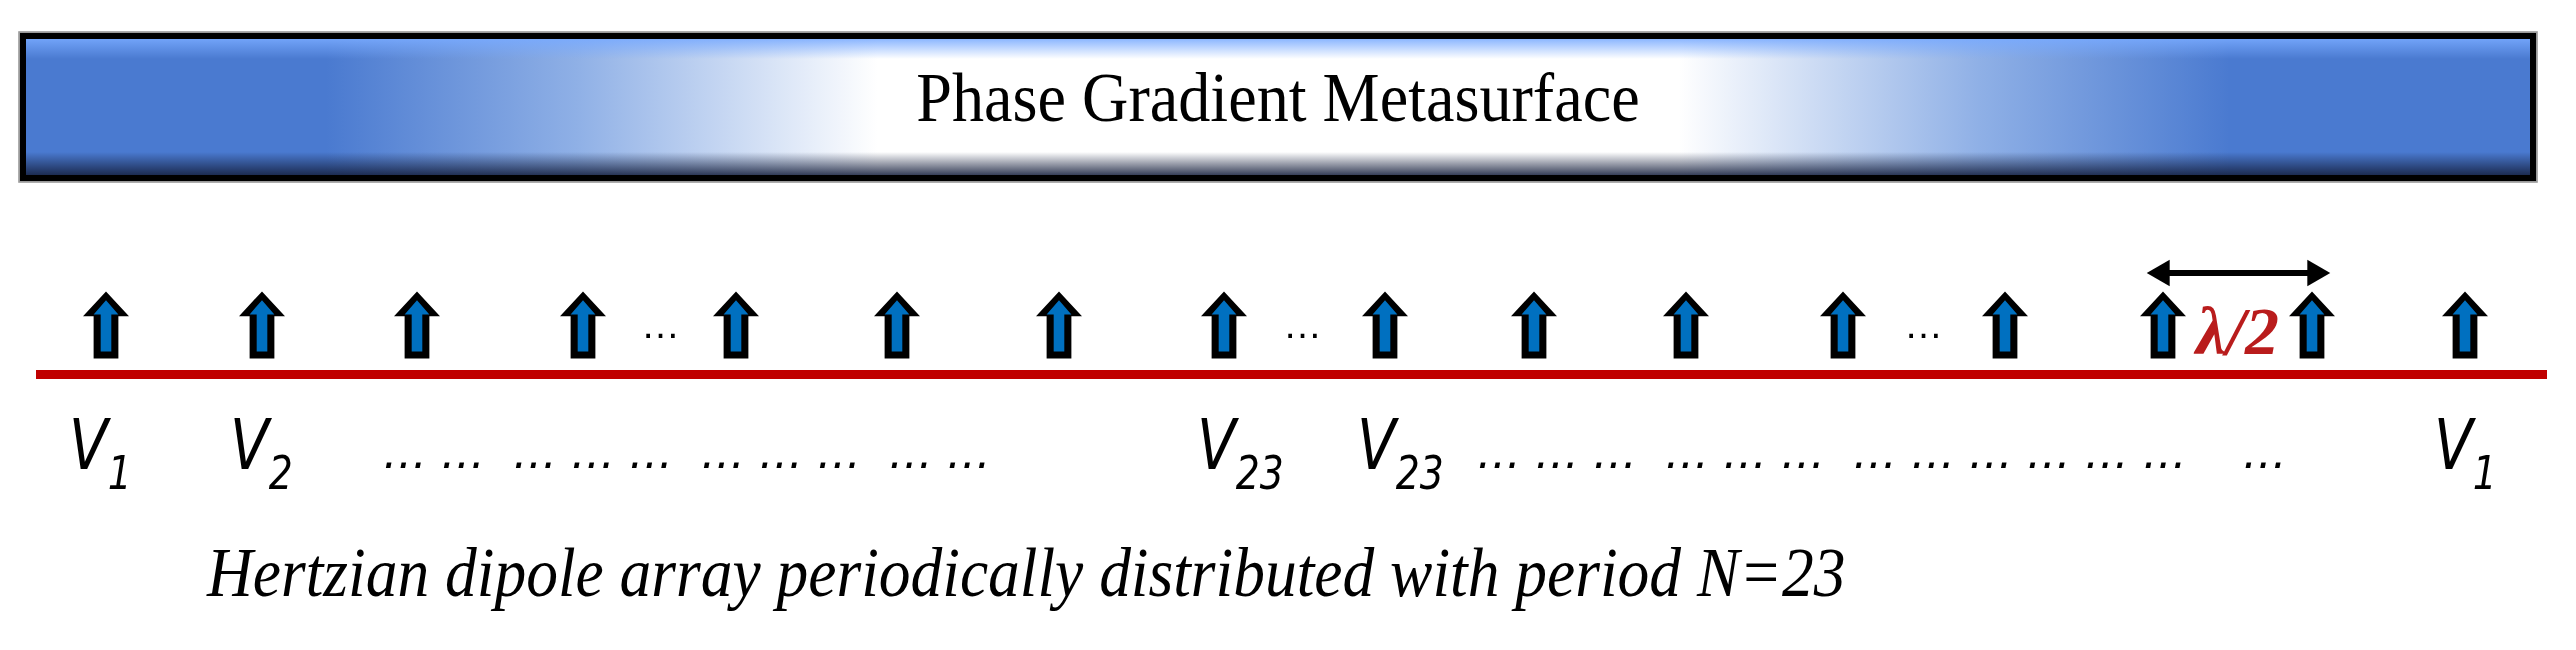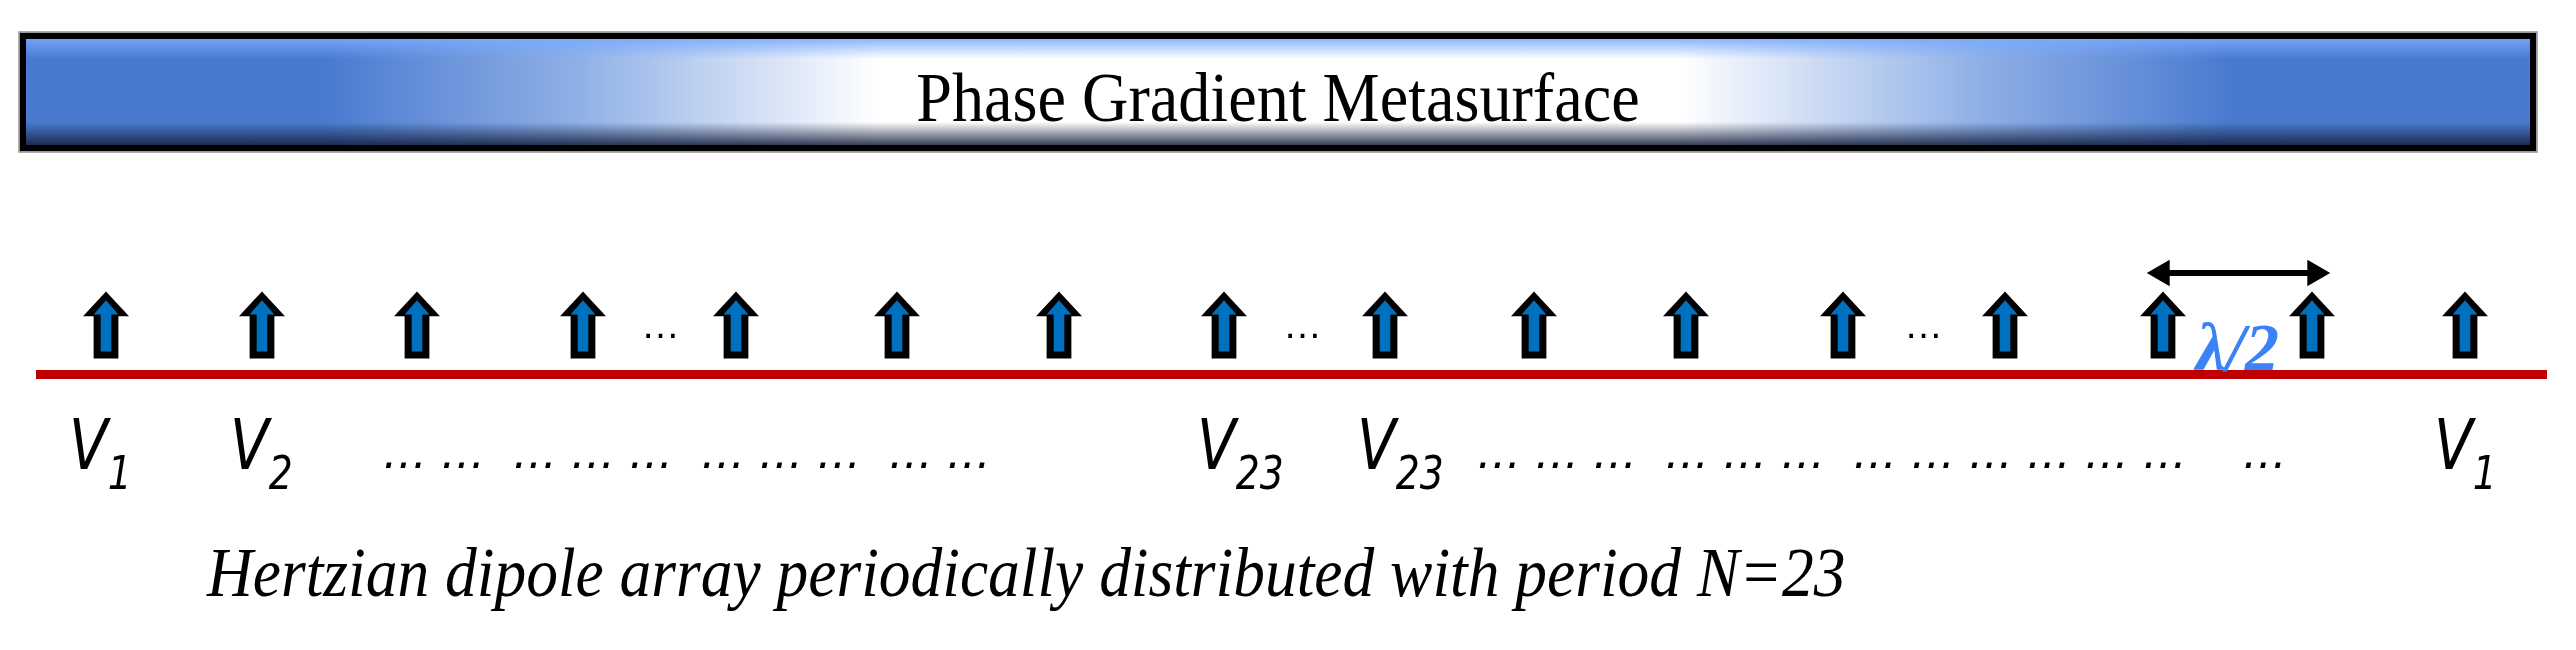--- a/index.html
+++ b/index.html
@@ -1,18 +1,18 @@
 <!DOCTYPE html>
 <html style="font-size:14.2px"><head>
 <meta charset="utf-8">
 <style>
   html, body { margin:0; padding:0; background:#ffffff; }
   body { width:2576px; height:650px; position:relative; overflow:hidden; font-family:"Liberation Serif", serif; }
   .bar {
-    position:absolute; left:19.6px; top:33px; width:2516px; height:118px;
+    position:absolute; left:19.6px; top:33px; width:2516px; height:148px;
     box-sizing:border-box; border:6.2px solid #000;
     background: linear-gradient(90deg, #4a7ad0 0%, #4a7ad0 12%, #8fb0e6 22%, #ffffff 34%, #ffffff 66%, #8fb0e6 78%, #4a7ad0 88%, #4a7ad0 100%);
     box-shadow: 0 0 0 1.8px #9a9a9a;
   }
   .bar::before {
     content:""; position:absolute; left:0; right:0; top:0; height:19.6px;
     background: linear-gradient(180deg, rgba(120,170,255,0.85), rgba(120,170,255,0));
   }
   .bar::after {
     content:""; position:absolute; left:0; right:0; bottom:0; height:23px;
@@ -32,22 +32,22 @@
   }
   .label {
     position:absolute; top:405px; font-family:"DejaVu Sans", sans-serif; font-style:italic; font-size:69px; color:#000;
     transform:scaleX(0.82); transform-origin:left top;
   }
   .label sub { font-size:46px; font-style:italic; vertical-align:-19.6px; }
   .label-dots {
     position:absolute; top:427px; font-family:"DejaVu Sans", sans-serif; font-style:italic; font-size:44px; color:#000; white-space:pre;
   }
   .lambda {
-    position:absolute; left:2196px; top:308px; font-family:"Liberation Serif", serif; font-weight:bold; font-style:italic;
-    font-size:68px; color:#3b82f6;
+    position:absolute; left:2196px; top:292px; font-family:"Liberation Serif", serif; font-weight:bold; font-style:italic;
+    font-size:68px; color:#b91c1c;
   }
   .dbl-arrow { position:absolute; left:2146px; top:258px; width:185px; height:30px; }
   .caption {
     position:absolute; left:207px; top:534px; font-family:"Liberation Serif", serif; font-style:italic; font-size:69px; color:#000;
     white-space:nowrap; transform:scaleX(0.92); transform-origin:left top;
   }
 </style>
 </head>
 <body>
 

